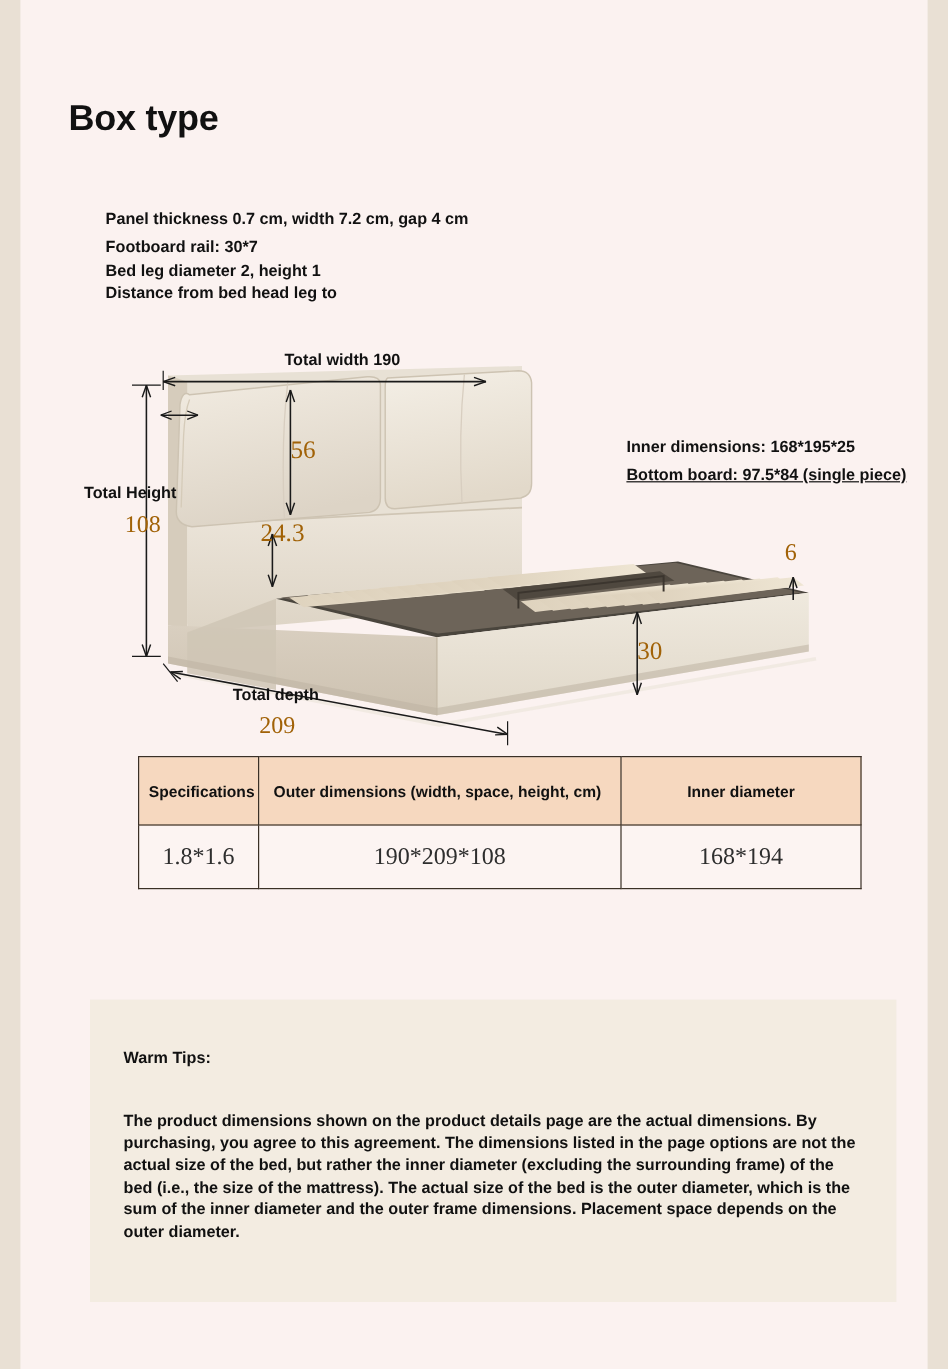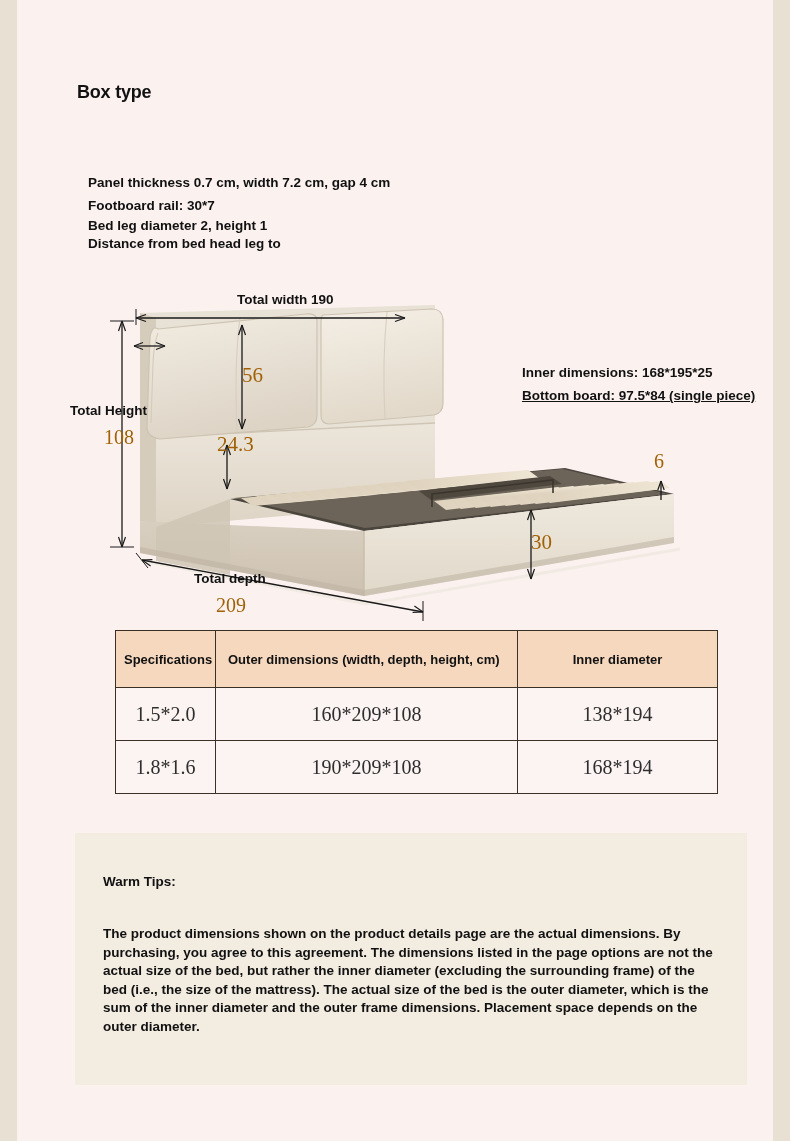--- a/index.html
+++ b/index.html
@@ -9,22 +9,22 @@
     font-family:"Liberation Sans",sans-serif;
     overflow:hidden;
     position:relative;
   }
   .page{
     position:absolute;left:17px;top:0;width:756px;height:1141px;
     background:#fbf2f0;
   }
   
   .title{
-    position:absolute;left:60px;top:82px;
-    font-size:18px;font-weight:bold;color:#111;
+    position:absolute;left:40px;top:82px;
+    font-size:30px;font-weight:bold;color:#111;
     letter-spacing:-0.2px;
     text-align:right;
   }
   
   .specs{position:absolute;left:71px;top:172px;width:430px;color:#111;}
   .spec-line{font-size:13.5px;font-weight:bold;line-height:22.5px;white-space:nowrap;}
   .spec-group{}
   .spec-group .spec-line{line-height:17.5px;white-space:normal;}
   
   .diagram{position:absolute;left:17px;top:285px;width:756px;height:340px;}
@@ -238,30 +238,25 @@
 
   <table class="spec-table">
     <colgroup>
       <col style="width:100px">
         <col style="width:302px">
         <col style="width:200px">
     </colgroup>
     <thead>
       <tr>
         <th>Specifications</th>
-        <th class="th-left">Outer dimensions (width, depth, height, cm)</th>
+        <th class="th-left">Outer dimensions (width, space, height, cm)</th>
         <th>Inner diameter</th>
       </tr>
     </thead>
     <tbody>
-      <tr>
-        <td>1.5*2.0</td>
-        <td>160*209*108</td>
-        <td>138*194</td>
-      </tr>
       <tr>
         <td>1.8*1.6</td>
         <td>190*209*108</td>
         <td>168*194</td>
       </tr>
     </tbody>
   </table>
 
   <div class="tips-card">
     <div class="tips-title">Warm Tips:</div>

